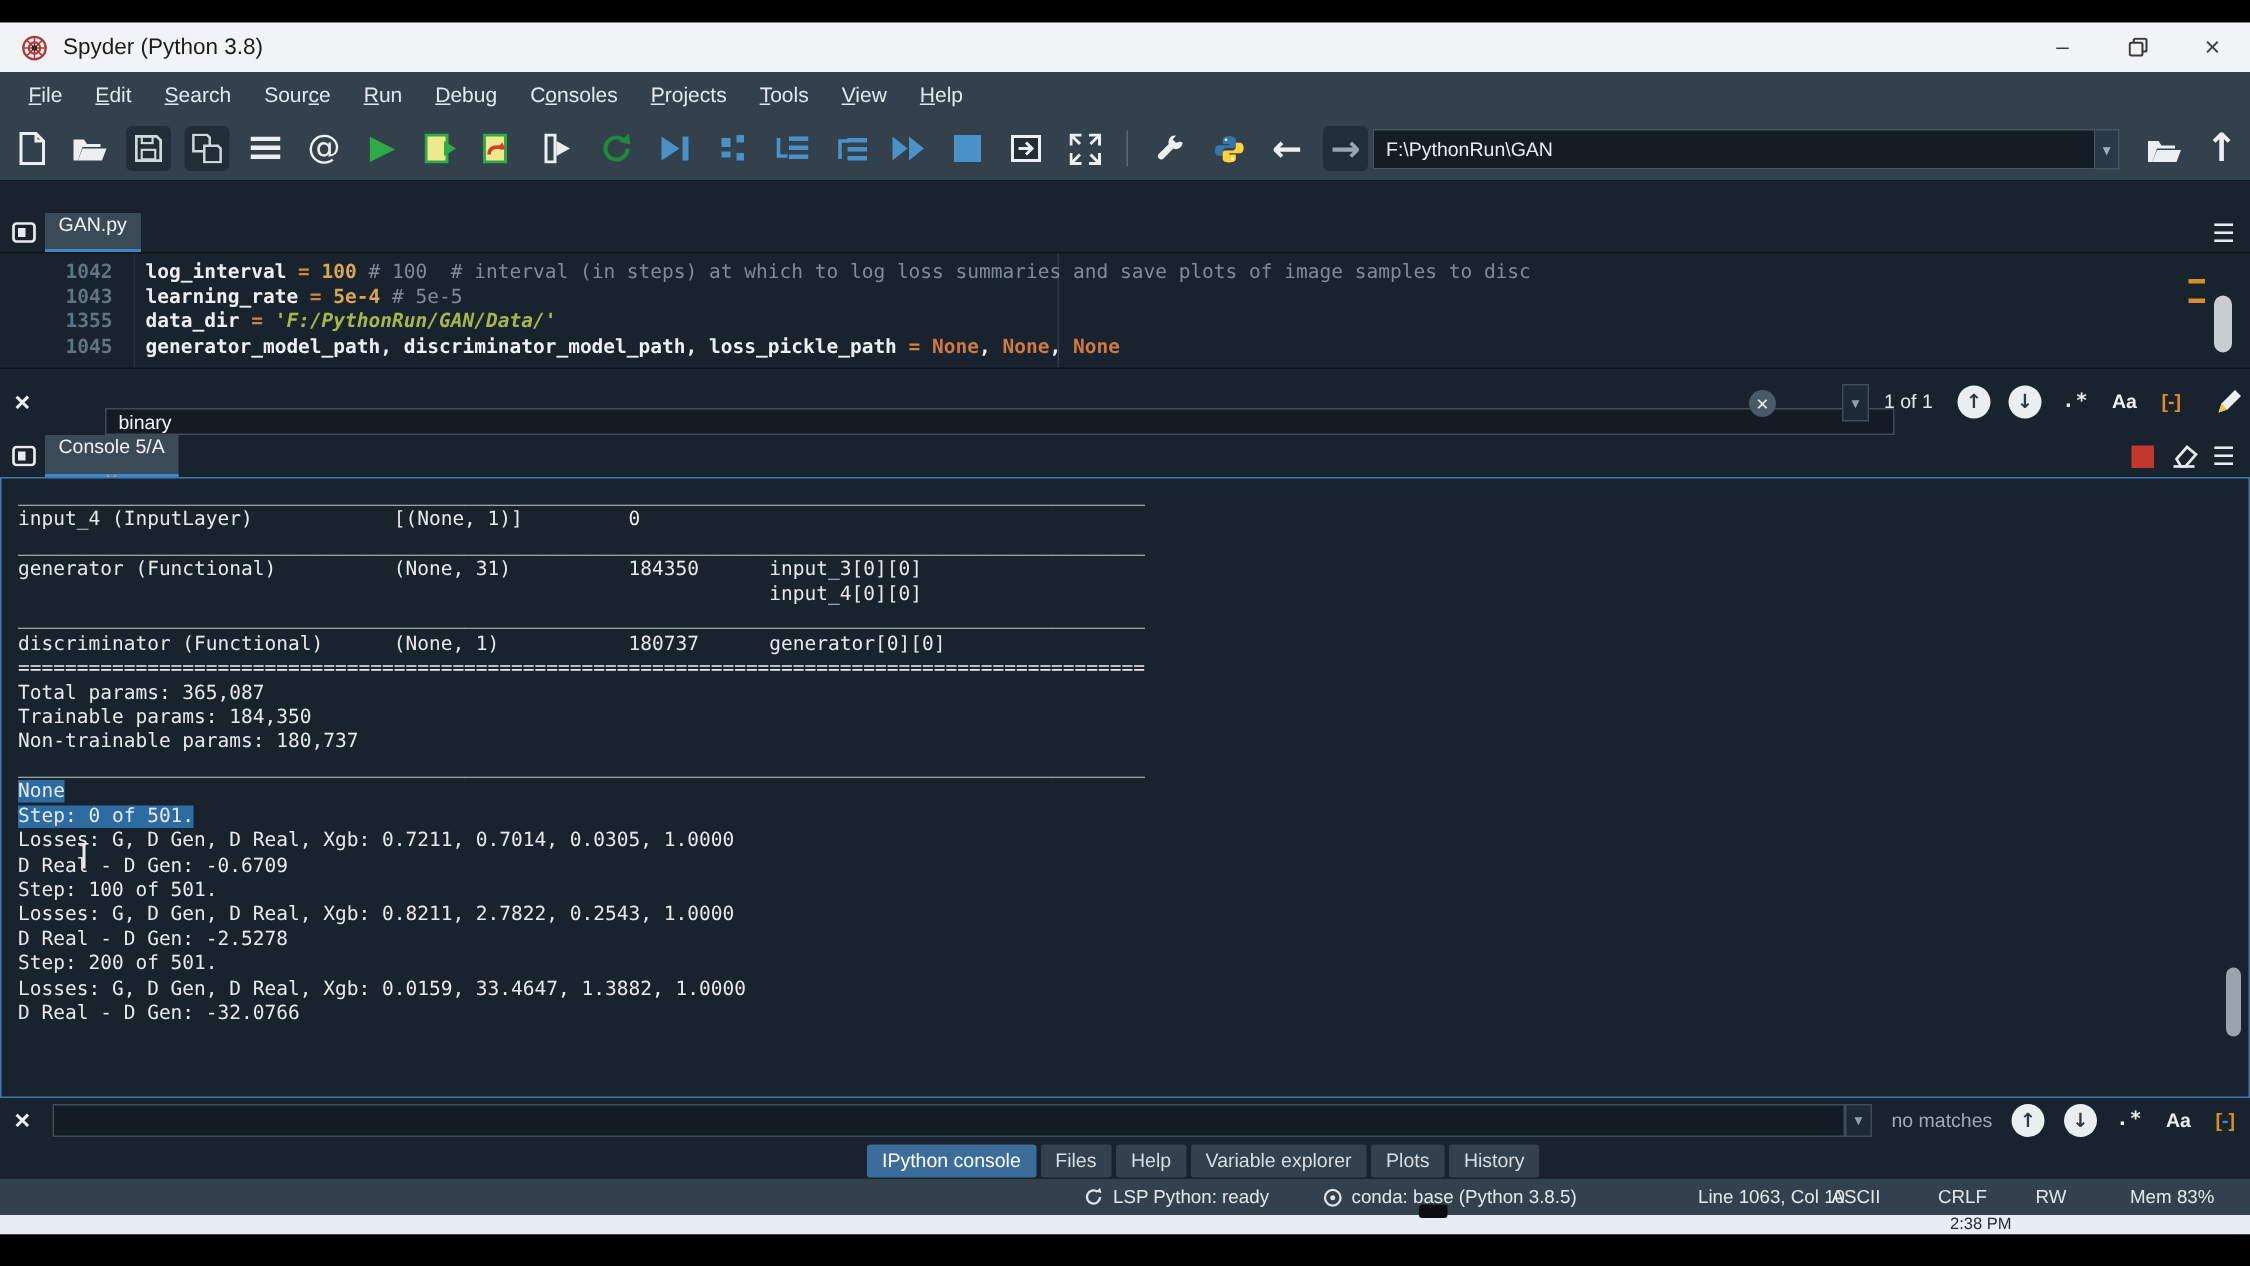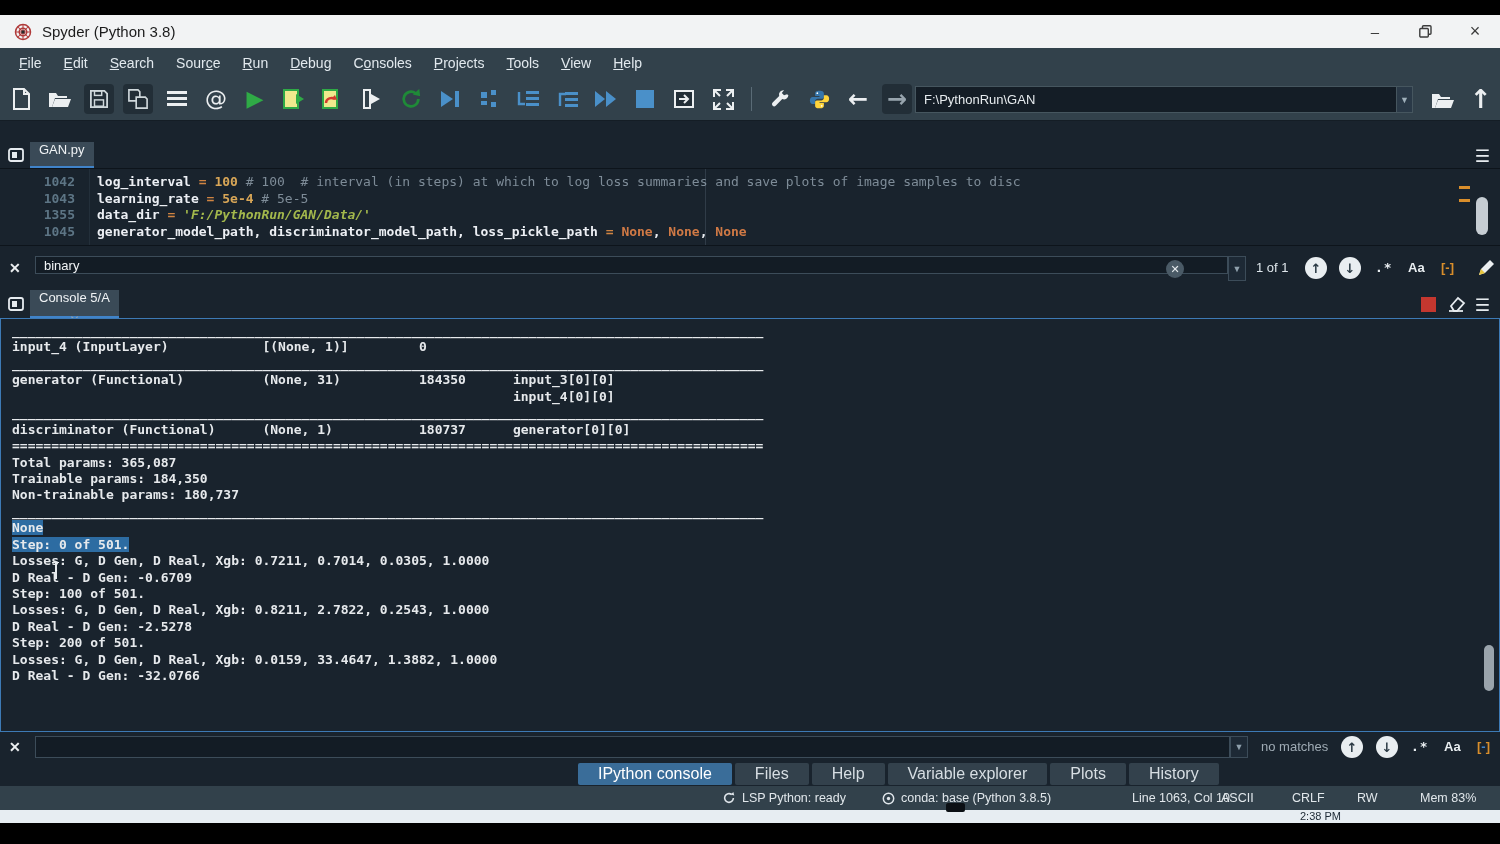--- a/index.html
+++ b/index.html
@@ -89,37 +89,37 @@
                 color:#2c3b46; font-size:13px; font-weight:700; display:flex; align-items:center;
                 justify-content:center; font-family:"DejaVu Sans", sans-serif; }
   .flat-btn { position:absolute; color:#e9eef1; font-size:13px; font-weight:700; }
   .regex-btn { font-family:"DejaVu Sans Mono", monospace; letter-spacing:1px; }
   .word-btn .br { color:#d98e2b; } .word-btn .dash-o { color:#d98e2b; } .word-btn .dash-b { color:#4083c9; }
 
   
   .console { position:absolute; left:0; top:318px; width:1500px; height:414px; background:#19232d;
              border:1px solid #3d7ab5; }
   .cons-text { position:absolute; left:11px; top:4px; font-family:"DejaVu Sans Mono", monospace;
-               font-size:13px; line-height:16.45px; white-space:pre; color:#e6e9ec; font-weight:700; }
+               font-size:13px; line-height:16.45px; white-space:pre; color:#e6e9ec; font-weight:400; }
   .cline { height:16.45px; }
   .hl { background:#2d6ca2; }
   .csb-thumb { position:absolute; right:5px; top:326px; width:10px; height:46px;
                background:#9aa4ac; border-radius:5px; }
   .ibeam { position:absolute; left:50px; top:243px; width:9px; height:17px; }
   .ibeam:before { content:""; position:absolute; left:4px; top:0; width:1.5px; height:17px; background:#e8ecef; }
   .ibeam:after { content:""; position:absolute; left:1px; top:0; width:7px; height:2px;
                  border-top:1.5px solid #e8ecef; }
 
   
   .redsq { position:absolute; left:1421px; top:7px; width:15px; height:15px; background:#c4372f; }
 
   
   .plugin-tabs { position:absolute; left:0; top:762px; width:1500px; height:24px; background:#19232d; }
   .ptabs-row { position:absolute; left:578px; top:1px; display:flex; gap:3px; }
-  .ptab { height:22px; line-height:22px; padding:0 20px; font-size:16px; background:#33414c;
+  .ptab { height:22px; line-height:22px; padding:0 10px; font-size:13px; background:#33414c;
           color:#d7dee3; border-radius:2px; }
   .ptab.active { background:#3a6d99; color:#ffffff; }
 
   
   .statusbar { position:absolute; left:0; top:786px; width:1500px; height:24px; background:#32414B;
                color:#e1e7eb; font-size:12.5px; }
   .sitem { position:absolute; top:0; height:24px; line-height:24px; display:flex; align-items:center; gap:6px; }
 
   
   .taskbar { position:absolute; left:0; top:810px; width:1500px; height:13px; background:#e7edf2; overflow:visible; }
@@ -347,21 +347,21 @@
       </div>
     <div class="codepane" id="codepane"><div><span class="tk-name">log_interval</span><span class="tk-op"> = </span><span class="tk-num">100</span><span class="tk-comment"> # 100  # interval (in steps) at which to log loss summaries and save plots of image samples to disc</span></div><div><span class="tk-name">learning_rate</span><span class="tk-op"> = </span><span class="tk-num">5e-4</span><span class="tk-comment"> # 5e-5</span></div><div><span class="tk-name">data_dir</span><span class="tk-op"> = </span><span class="tk-str">'F:/PythonRun/GAN/Data/'</span></div><div><span class="tk-name">generator_model_path, discriminator_model_path, loss_pickle_path</span><span class="tk-op"> = </span><span class="tk-kw">None</span><span class="tk-plain">, </span><span class="tk-kw">None</span><span class="tk-plain">, </span><span class="tk-kw">None</span></div></div>
     <div class="edge-line"></div>
     <div class="eflag" style="top:17px;"></div>
     <div class="eflag" style="top:30px;"></div>
     <div class="esb-thumb"></div>
   </div>
 
   <div class="findbar" style="top:252px;height:33px;">
     <span class="fclose" style="top:8px;">✕</span>
-    <input class="finput" style="top: 4px; height: 18px;" type="text" value="binary">
+    <input class="finput" style="top: 20px; height: 18px; margin-left: 35px;" type="text" value="binary">
     <div class="fclear" style="top:8px;">✕</div>
     <div class="fdrop" style="top:4px;height:25px;">▼</div>
     <span class="fcount" style="left:1256px;top:8px;">1 of 1</span>
     <div class="circle-btn" style="left:1305px;top:5px;">↑</div>
     <div class="circle-btn" style="left:1339px;top:5px;">↓</div>
     <div class="flat-btn regex-btn" style="left:1375px;top:8px;">.*</div>
     <div class="flat-btn" style="left:1408px;top:8px;">Aa</div>
     <div class="flat-btn word-btn" style="left:1441px;top:8px;"><span class="br">[</span><span class="dash-o">-</span><span class="br">]</span></div>
     <div class="abs" style="left:1476px;top:6px;">
       <svg width="20" height="20" viewBox="0 0 20 20">

